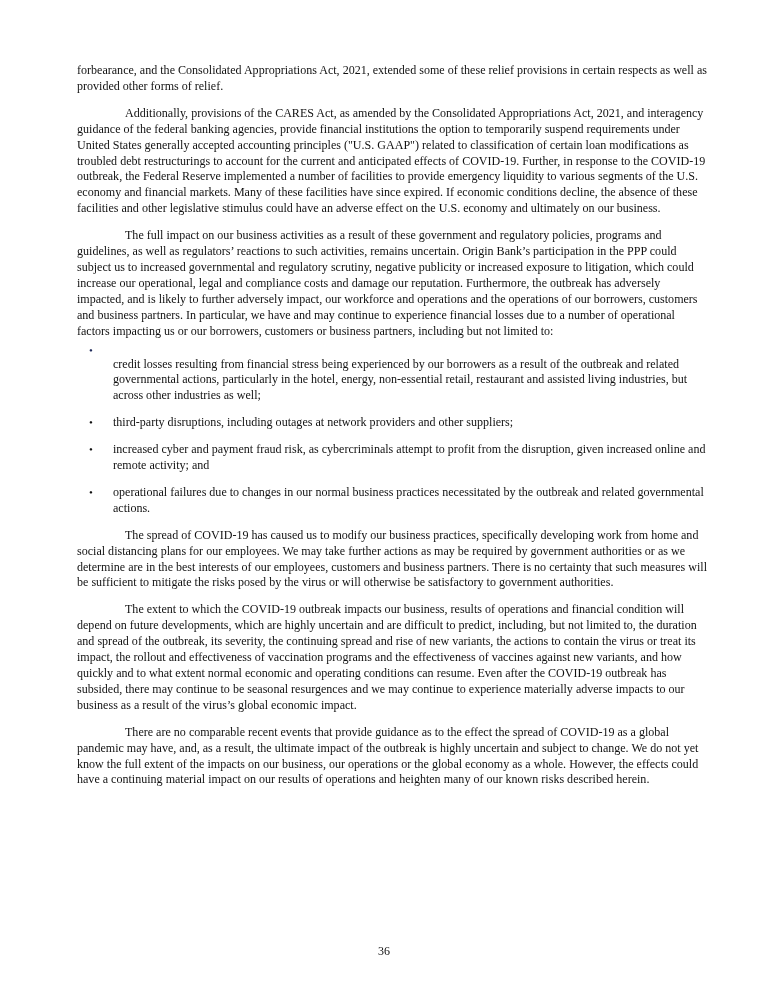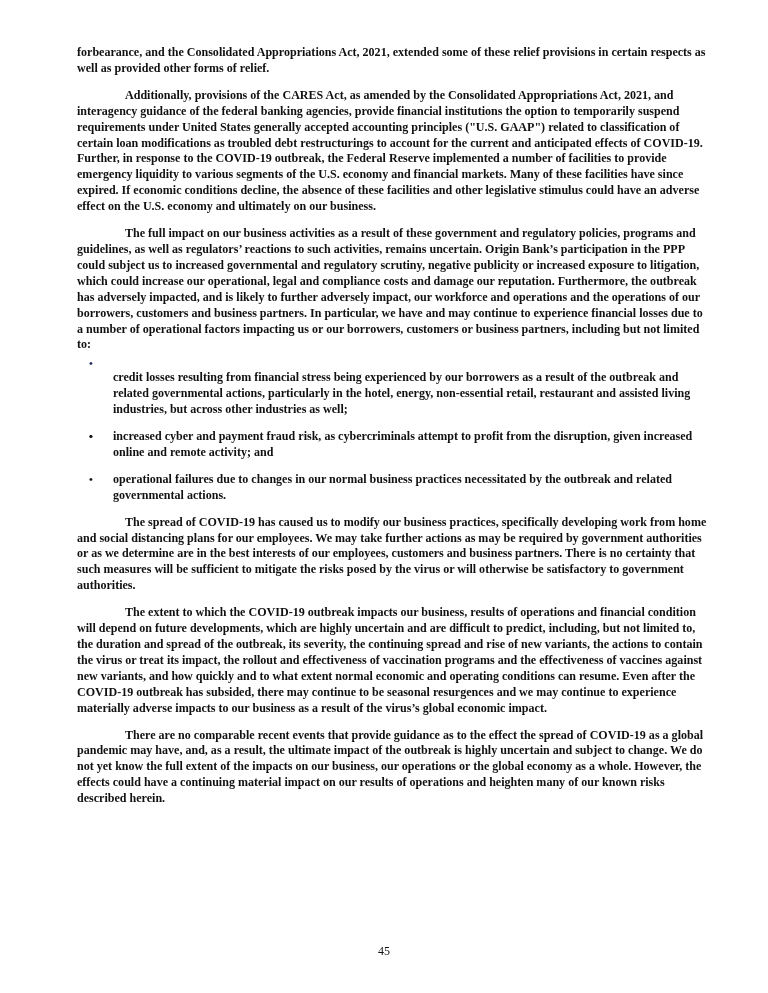--- a/index.html
+++ b/index.html
@@ -13,23 +13,22 @@
       position: relative;
       overflow: hidden;
       font-family: "Liberation Serif", "DejaVu Serif", serif;
       color: #111111;
       font-size: 12.05px;
       line-height: 15.9px;
     }
     .page {
       position: absolute;
       left: 77px;
-      top: 45px;
+      top: 63px;
       width: 632px;
-      font-weight: bold;
     }
     p {
       margin: 0 0 11px 0;
       text-align: left;
     }
     p.indent {
       text-indent: 48px;
     }
     ul.bullets {
       list-style: none;
@@ -74,33 +73,34 @@
 
   <p class="indent">The full impact on our business activities as a result of these government and regulatory policies, programs and guidelines, as well as regulators’ reactions to such activities, remains uncertain. Origin Bank’s participation in the PPP could subject us to increased governmental and regulatory scrutiny, negative publicity or increased exposure to litigation, which could increase our operational, legal and compliance costs and damage our reputation. Furthermore, the outbreak has adversely impacted, and is likely to further adversely impact, our workforce and operations and the operations of our borrowers, customers and business partners. In particular, we have and may continue to experience financial losses due to a number of operational factors impacting us or our borrowers, customers or business partners, including but not limited to:</p>
 
   <ul class="bullets">
     <li class="first">
       <span class="bullet">•</span>
       <span>credit losses resulting from financial stress being experienced by our borrowers as a result of the outbreak and related governmental actions, particularly in the hotel, energy, non-essential retail, restaurant and assisted living industries, but across other industries as well;</span>
     </li>
     <li>
       <span class="bullet">•</span>
+      <span>third-party disruptions, including outages at network providers and other suppliers;</span>
     </li>
     <li>
       <span class="bullet">•</span>
       <span>increased cyber and payment fraud risk, as cybercriminals attempt to profit from the disruption, given increased online and remote activity; and</span>
     </li>
     <li>
       <span class="bullet">•</span>
       <span>operational failures due to changes in our normal business practices necessitated by the outbreak and related governmental actions.</span>
     </li>
   </ul>
 
 
   <p class="indent">The spread of COVID-19 has caused us to modify our business practices, specifically developing work from home and social distancing plans for our employees. We may take further actions as may be required by government authorities or as we determine are in the best interests of our employees, customers and business partners. There is no certainty that such measures will be sufficient to mitigate the risks posed by the virus or will otherwise be satisfactory to government authorities.</p>
 
   <p class="indent">The extent to which the COVID-19 outbreak impacts our business, results of operations and financial condition will depend on future developments, which are highly uncertain and are difficult to predict, including, but not limited to, the duration and spread of the outbreak, its severity, the continuing spread and rise of new variants, the actions to contain the virus or treat its impact, the rollout and effectiveness of vaccination programs and the effectiveness of vaccines against new variants, and how quickly and to what extent normal economic and operating conditions can resume. Even after the COVID-19 outbreak has subsided, there may continue to be seasonal resurgences and we may continue to experience materially adverse impacts to our business as a result of the virus’s global economic impact.</p>
 
   <p class="indent">There are no comparable recent events that provide guidance as to the effect the spread of COVID-19 as a global pandemic may have, and, as a result, the ultimate impact of the outbreak is highly uncertain and subject to change. We do not yet know the full extent of the impacts on our business, our operations or the global economy as a whole. However, the effects could have a continuing material impact on our results of operations and heighten many of our known risks described herein.</p>
 
 </div>
 
-<div class="page-number">45</div>
+<div class="page-number">36</div>
 
 </body></html>

